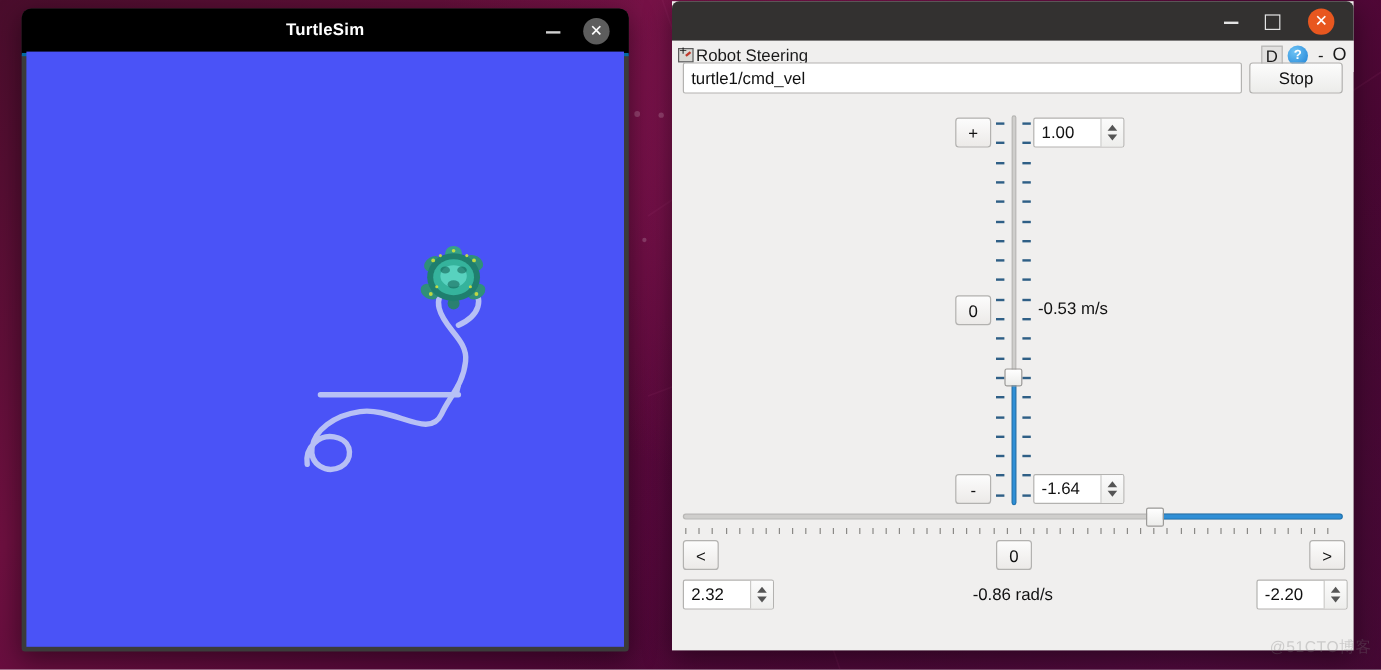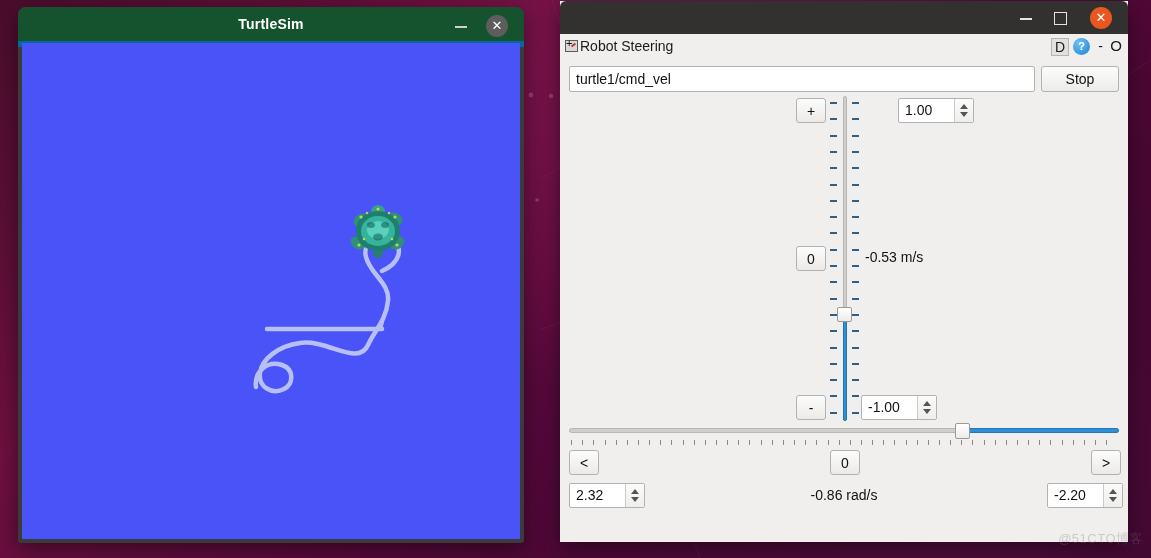--- a/index.html
+++ b/index.html
@@ -23,23 +23,23 @@
   
   .turtlesim-window {
     position: absolute; left: 18px; top: 7px;
     width: 506px; height: 536px;
     background: #3b3b3b;
     border-radius: 8px 8px 3px 3px;
     box-shadow: 0 6px 22px rgba(0,0,0,.45);
   }
   .ts-titlebar {
     height: 40px; position: relative;
-    background: #14532d;
+    background: #000000;
     border-radius: 8px 8px 0 0;
-    border-bottom: 6px solid #0369a1;
+    border-bottom: 3px solid #0369a1;
   }
   .ts-title {
     position:absolute; left:0; right:0; top:9px;
     text-align:center; color:#ffffff;
     font-size:14px; font-weight:bold;
     letter-spacing:.2px;
   }
   .ts-min {
     position:absolute; right:56px; top:12px;
     width:14px; height:14px; color:#d8d8d8;
@@ -115,21 +115,21 @@
     position:absolute; right:38px; top:4px;
     width:17px;height:17px;border-radius:50%;
     background:radial-gradient(circle at 35% 30%, #6ec3f5, #1b7fd4);
     color:#fff; font-size:11px; font-weight:bold;
     text-align:center; line-height:17px; cursor:pointer;
   }
   .hdr-dash{ position:absolute; right:25px; top:4px; font-size:14px; color:#1a1a1a;}
   .hdr-o{ position:absolute; right:6px; top:3px; font-size:15px; color:#1a1a1a;}
 
   
-  .topic-row { position:absolute; left:9px; top:65px; width:550px; height:26px; }
+  .topic-row { position:absolute; left:9px; top:51px; width:550px; height:26px; }
   .topic-input {
     position:absolute; left:0; top:0; width:466px; height:26px;
     background:#ffffff; border:1px solid #b3b2b0; border-radius:2px;
     font-family:"Liberation Sans", sans-serif; font-size:14px; color:#111;
     padding:0 6px;
   }
   .stop-btn {
     position:absolute; right:0; top:0; width:78px; height:26px;
     background:linear-gradient(#fcfcfc,#ececea);
     border:1px solid #b3b2b0; border-radius:3px;
@@ -188,21 +188,21 @@
     position:absolute; right:0; top:0; width:19px; height:100%;
     border-left:1px solid #cbcac8;
     background:linear-gradient(#fbfbfb,#eeeeec);
   }
   .spin-arrows .up, .spin-arrows .dn {
     position:absolute; left:5px; width:0;height:0;
     border-left:4px solid transparent; border-right:4px solid transparent;
   }
   .spin-arrows .up { top:5px; border-bottom:5px solid #555; }
   .spin-arrows .dn { bottom:5px; border-top:5px solid #555; }
-  .spin-top { left:301px; top:2px;margin-left:37px; }
+  .spin-top { left:301px; top:2px; }
   .spin-bot { left:301px; top:299px; }
 
   
   .hslider-wrap { position:absolute; left:9px; top:422px; width:550px; height:22px; }
   .hslider-track {
     position:absolute; left:0; top:5px; width:550px; height:5px;
     background:#cfcecc; border:1px solid #b8b7b5; border-radius:3px;
   }
   .hslider-fill {
     position:absolute; right:0; top:5px; width:159px; height:5px;
@@ -389,21 +389,21 @@
 
     <div class="spin spin-top">
       <span class="spin-val">1.00</span>
       <span class="spin-arrows">
         <i class="up"></i>
         <i class="dn"></i>
       </span>
     </div>
 
     <div class="spin spin-bot">
-      <span class="spin-val">-1.00</span>
+      <span class="spin-val">-1.64</span>
       <span class="spin-arrows">
         <i class="up"></i>
         <i class="dn"></i>
       </span>
     </div>
   </div>
 
   <div class="hslider-wrap">
     <div class="hslider-track"></div>
     <div class="hslider-fill"></div>

